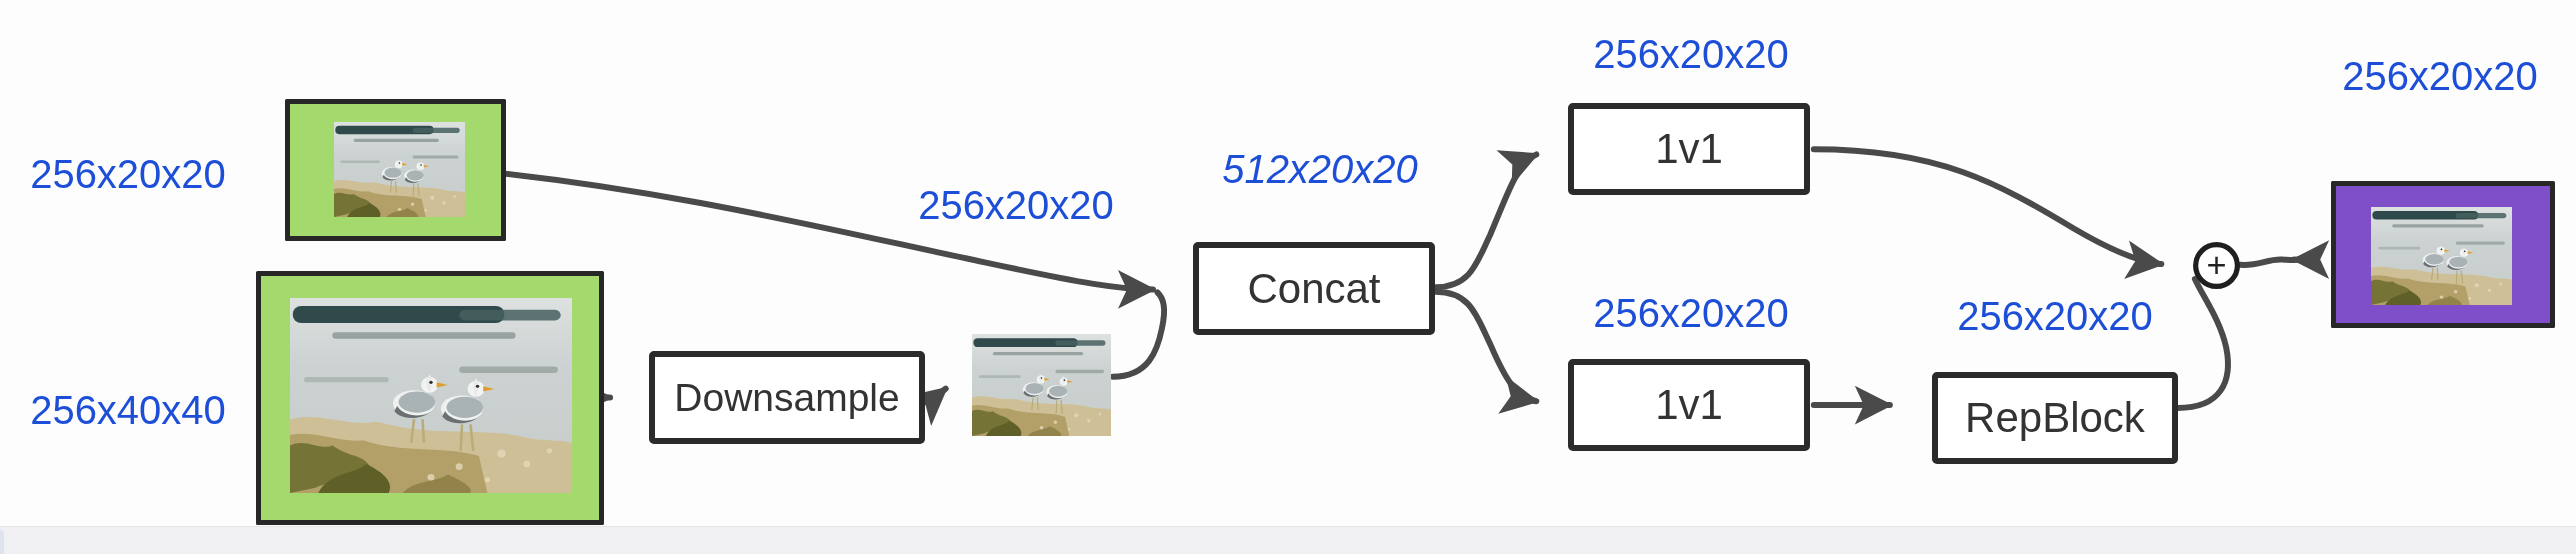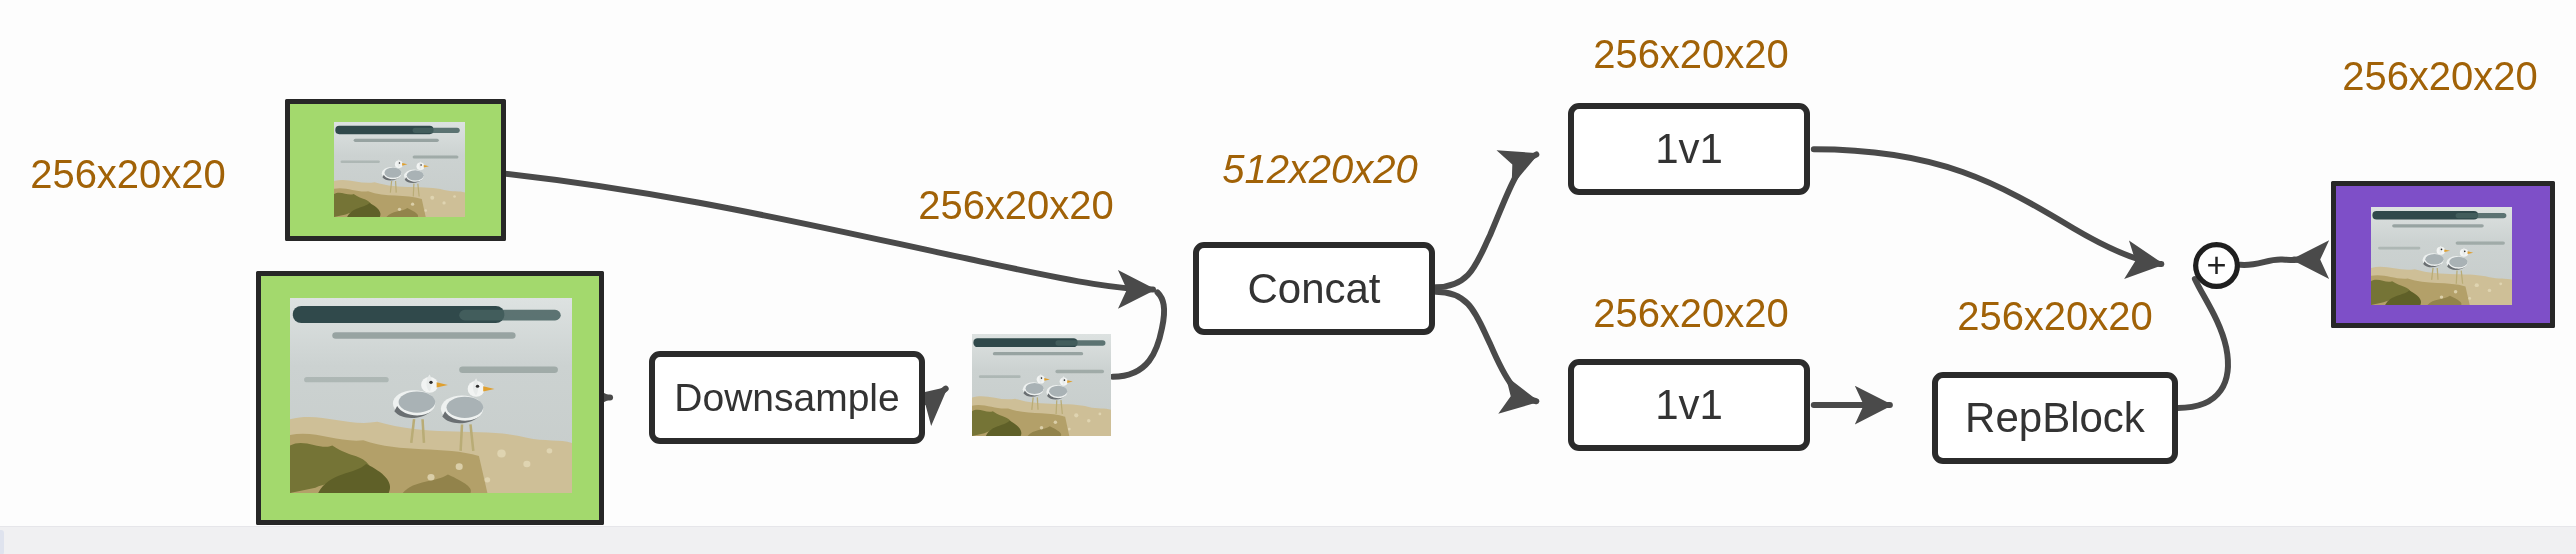--- a/index.html
+++ b/index.html
@@ -20,32 +20,32 @@
     border-radius:1.5px;
   }
   .frame .photo{position:absolute;}
   .photo svg{display:block;width:100%;height:100%;}
   
   .node-box{
     position:absolute;
     box-sizing:border-box;
     background:#ffffff;
     border:6px solid #2b2b2b;
-    border-radius:11px;
+    border-radius:5px;
     display:flex;align-items:center;justify-content:center;
     font-size:42px;
     color:#333333;
     white-space:nowrap;
   }
   
   .dim-label{
     position:absolute;
     transform:translate(-50%,-50%);
     font-size:40px;
-    color:#a16207;
+    color:#1d4ed8;
     white-space:nowrap;
   }
   #edges{position:absolute;left:0;top:0;}
   .bottom-band{
     position:absolute;left:0;right:0;bottom:0;height:28px;
     background:#f0f0f2;
     border-top:0.7px solid #e6e6ea;
   }
   .left-sliver{
     position:absolute;left:0;bottom:0;width:3.7px;height:24.6px;
@@ -195,20 +195,21 @@
   <div class="node-box" style="left:1568px;top:359px;width:242px;height:92px;">
     <span>1v1</span>
   </div>
 
   <div class="node-box" style="left:1932px;top:372px;width:246px;height:92px;">
     <span>RepBlock</span>
   </div>
 
   <div class="dim-label" style="left:128px;top:174px;">256x20x20</div>
 
+  <div class="dim-label" style="left:128px;top:410px;">256x40x40</div>
 
   <div class="dim-label" style="left:1016px;top:205px;">256x20x20</div>
 
   <div class="dim-label" style="left:1320px;top:169px;font-style:italic;">512x20x20</div>
 
   <div class="dim-label" style="left:1691px;top:54px;">256x20x20</div>
 
   <div class="dim-label" style="left:1691px;top:313px;">256x20x20</div>
 
   <div class="dim-label" style="left:2055px;top:316px;">256x20x20</div>

